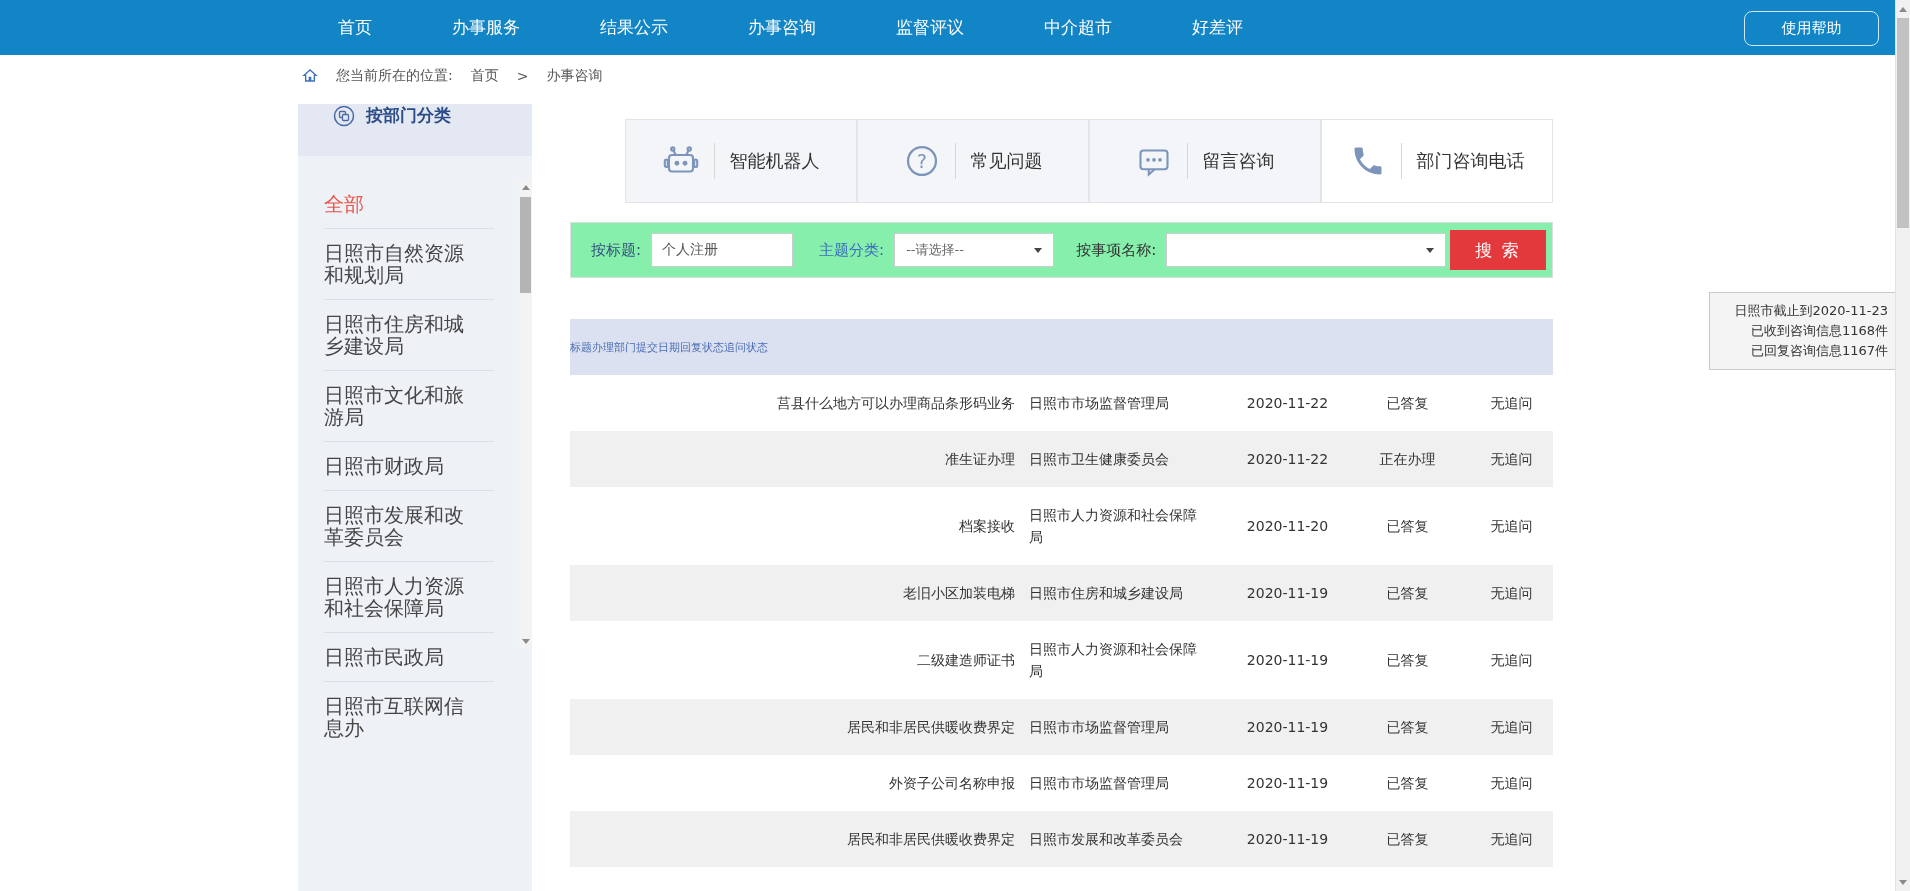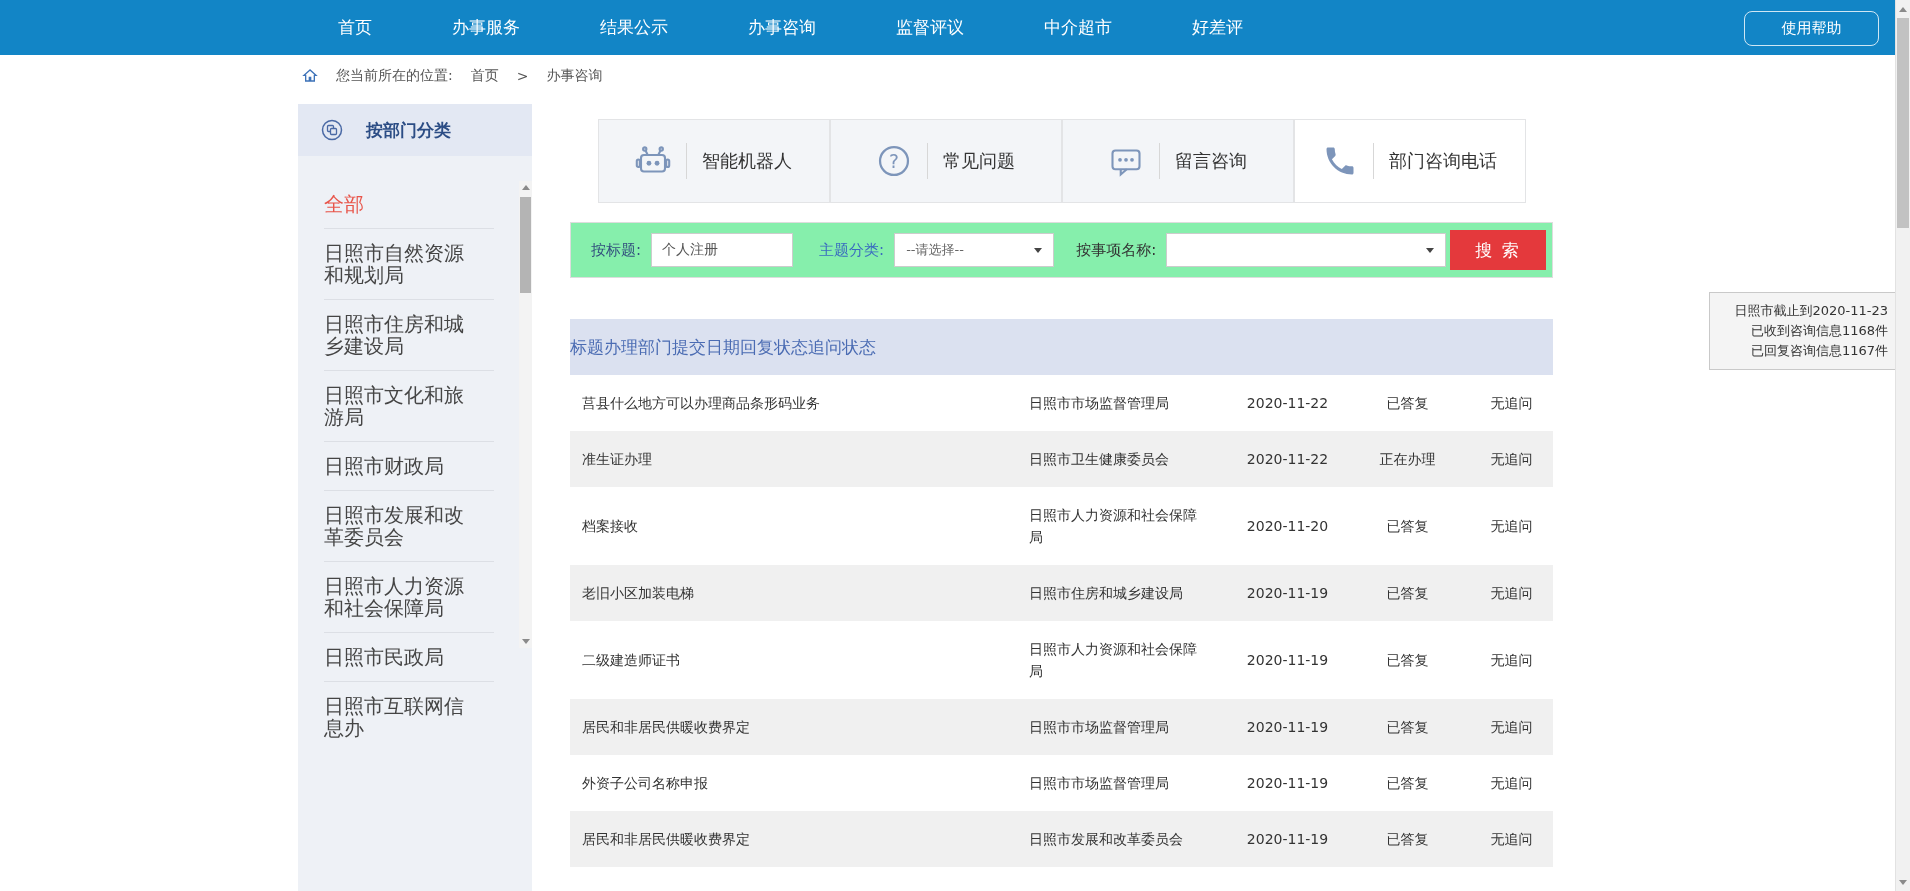--- a/index.html
+++ b/index.html
@@ -20,40 +20,40 @@
     font-family:Liberation Sans, sans-serif;}
 
   
   .breadcrumb{position:absolute;top:55px;left:302px;height:42px;display:flex;align-items:center;
     gap:18px;font-size:14px;color:#555;}
   .crumb-link{color:#555;text-decoration:none;cursor:pointer;}
   .home-ic{width:16px;height:16px;display:block;}
 
   
   .sidebar{position:absolute;left:298px;top:104px;width:234px;height:787px;background:#eef1f6;}
-  .sidebar-header{height:52px;background:#e3e8f3;display:flex;align-items:center;gap:22px;padding-left:22px;}
+  .sidebar-header{height:52px;background:#e3e8f3;display:flex;gap:10px;padding-left:34px;}
   .sidebar-title{color:var(--title_navy);font-weight:bold;font-size:17px;}
   .cat-ic{width:24px;height:24px;display:block;}
   .sidebar-list{padding:24px 0 0 26px;}
   .side-item{width:170px;padding:13px 0;border-bottom:1px solid #dcdfe5;cursor:pointer;}
   .side-item:last-child{border-bottom:none;}
   .side-item-label{display:block;width:140px;font-size:20px;color:#454545;line-height:22px;}
   .side-item.active .side-item-label{color:var(--active_red);}
 
   
   .side-scrollbar{position:absolute;right:0;top:77px;width:13px;height:467px;background:#f3f3f3;}
   .sb-arrow{position:absolute;left:0;width:13px;height:13px;display:flex;align-items:center;justify-content:center;cursor:pointer;}
   .tri-up{width:0;height:0;border-left:4px solid transparent;border-right:4px solid transparent;border-bottom:5px solid #8a8a8a;}
   .tri-down{width:0;height:0;border-left:4px solid transparent;border-right:4px solid transparent;border-top:5px solid #8a8a8a;}
   .sb-up{top:0;}
   .sb-down{bottom:0;}
   .sb-thumb{position:absolute;left:1px;top:16px;width:11px;height:96px;background:#b4b4b4;cursor:pointer;}
 
   
-  .cards{position:absolute;left:570px;top:119px;width:983px;display:flex;justify-content:center;}
+  .cards{position:absolute;left:570px;top:119px;width:983px;display:flex;justify-content:flex-end;}
   .card{width:230px;height:82px;background:#f3f5f8;border:1px solid #e3e4e6;display:flex;
     align-items:center;justify-content:center;gap:15px;cursor:pointer;}
   .card:last-child{background:#fff;}
   .card-label{font-size:18px;color:#333;}
   .card-divider{width:1px;height:36px;background:#d7d7d7;}
   .card .ic{display:none;width:36px;height:36px;}
   .card[data-icon="robot-icon"] .ic-robot{display:block;}
   .card[data-icon="question-icon"] .ic-question{display:block;}
   .card[data-icon="message-icon"] .ic-message{display:block;}
   .card[data-icon="phone-icon"] .ic-phone{display:block;}
@@ -73,25 +73,25 @@
   .select-item{width:256px;}
   .select-value{font-size:13px;color:#666;}
   .select-arrow{width:0;height:0;border-left:4px solid transparent;border-right:4px solid transparent;
     border-top:5px solid #444;}
   .search-btn{margin-left:auto;margin-right:6px;width:96px;height:40px;background:var(--accent_red);
     border:none;color:#fff;font-size:17px;cursor:pointer;font-family:inherit;letter-spacing:2px;}
 
   
   .table{position:absolute;left:570px;top:319px;width:983px;}
   .thead{display:flex;align-items:center;height:56px;background:var(--table_header_bg);}
-  .th{color:var(--table_header_blue);font-size:17px;text-align:center;} .c3{width:115px;} .c4{width:125px;} .c5{width:83px;}
+  .th{color:var(--table_header_blue);font-size:11px;text-align:center;} .c3{width:115px;} .c4{width:125px;} .c5{width:83px;}
   .tr{display:flex;align-items:center;cursor:pointer;}
   .tbody .tr:nth-child(even){background:#f0f0f0;}
   .td{font-size:14px;color:#333;text-align:center;padding-top:17px;padding-bottom:17px;line-height:22px;}
-  .td-title{text-align:left;padding-left:12px;width:433px;}
+  .td-title{text-align:right;padding-left:12px;width:433px;}
   .td-dept{text-align:left;padding-left:14px;padding-right:26px;width:175px;}
 
   
   .stats-box{position:absolute;left:1709px;top:292px;width:172px;background:#f4f4f4;
     border:1px solid #c9c9c9;padding:8px 7px 8px 6px;text-align:right;font-size:13px;
     color:#333;line-height:20px;}
   .stats-box span{display:block;}
 
   
   .page-scrollbar{position:absolute;right:0;top:0;width:14px;height:891px;background:#f1f1f1;

